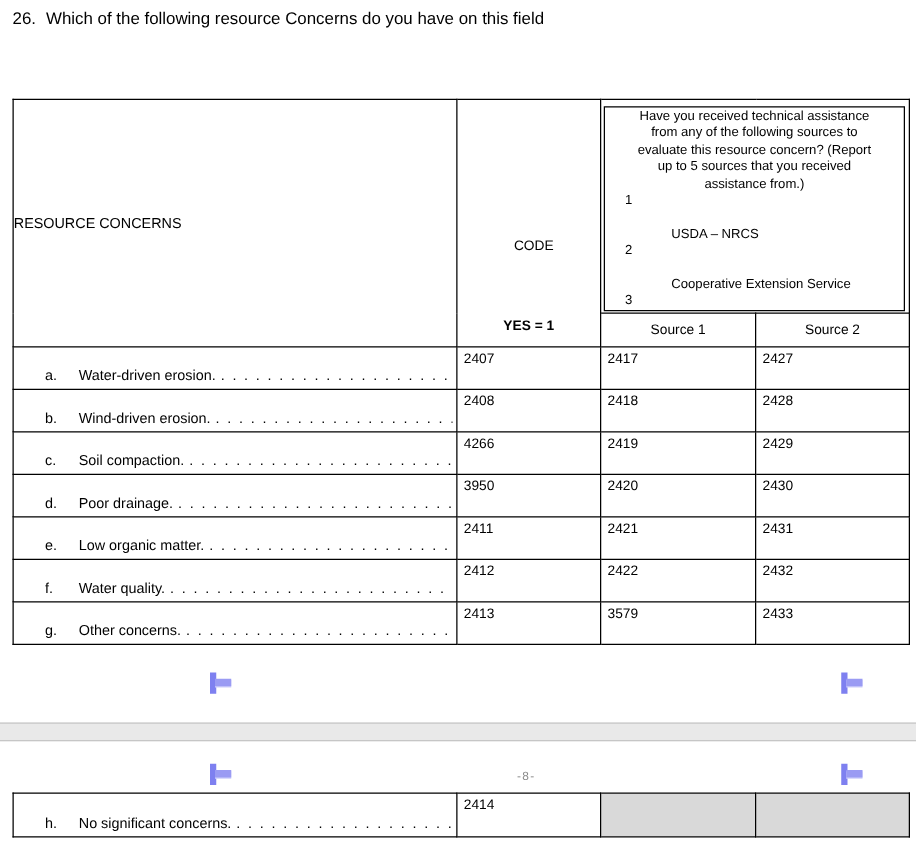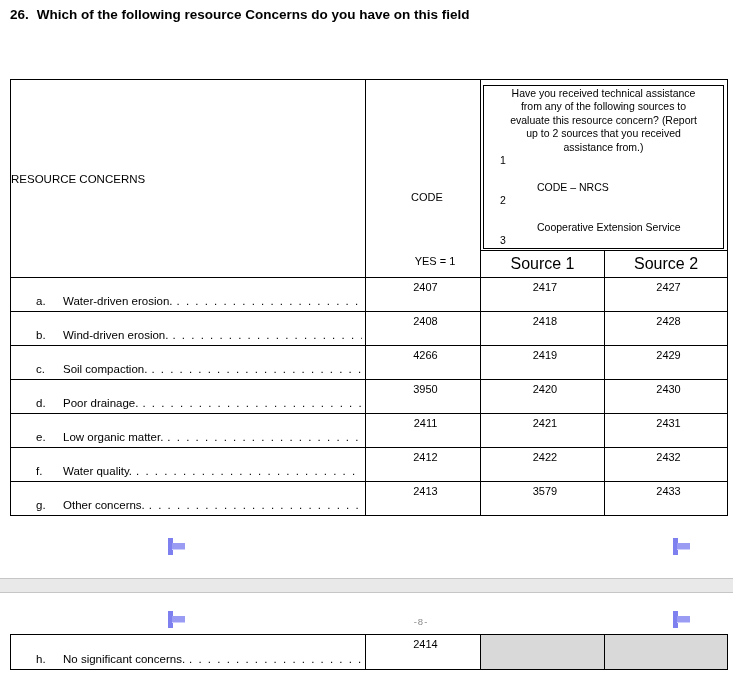--- a/index.html
+++ b/index.html
@@ -1,49 +1,49 @@
 <!DOCTYPE html>
 <html><head>
 <meta charset="utf-8">
 <style>
   html,body{margin:0;padding:0;background:#fff;}
   #page{position:relative;width:733px;height:677px;background:#ffffff;overflow:hidden;
         font-family:"Liberation Sans","DejaVu Sans",sans-serif;color:#000;}
 
   
-  .question{position:absolute;left:10px;top:7px;font-size:13.5px;font-weight:bold;white-space:nowrap;}
+  .question{position:absolute;left:10px;top:7px;font-size:13.5px;font-weight:normal;white-space:nowrap;}
   .question .qnum{margin-right:8px;}
 
   
   table.form{border-collapse:collapse;table-layout:fixed;}
   table.form td{border:1.5px solid #000;padding:0;box-sizing:border-box;overflow:hidden;}
   .main-table{position:absolute;left:10px;top:79px;width:717px;}
   .bottom-table{position:absolute;left:10px;top:634px;width:717px;}
 
   
   td.rc-cell{text-align:left;vertical-align:middle;font-size:11.5px;}
   td.code-cell{position:relative;}
   .code-label{position:absolute;left:4px;top:111px;width:100%;text-align:center;font-size:11px;}
-  .yes-label{position:absolute;left:12px;bottom:10px;width:100%;text-align:center;font-size:11px;}
+  .yes-label{position:absolute;left:0;bottom:10px;width:100%;text-align:center;font-size:11px;font-weight:bold;}
   td.assist-cell{vertical-align:top;}
   .assist-box{margin:5px 3px 0 2px;border:1.5px solid #000;height:164px;box-sizing:border-box;
               font-size:10.5px;line-height:13.4px;}
   .assist-intro{margin:1px 2px 0 2px;text-align:center;white-space:pre-line;}
   .assist-item{position:relative;padding-left:53px;white-space:pre-line;}
   .assist-item .num{position:absolute;left:16px;top:0;}
-  td.src-cell{text-align:center;vertical-align:middle;font-size:16px;height:27px;}
+  td.src-cell{text-align:center;vertical-align:middle;font-size:11px;height:27px;}
 
   
   tr.data-row{height:34px;}
   td.label-cell{vertical-align:bottom;font-size:11.5px;}
   .label-line{display:flex;align-items:baseline;padding:0 3px 4px 25px;white-space:nowrap;}
   .label-line .letter{display:inline-block;width:27px;flex:0 0 27px;}
   .label-line .dots{flex:1 1 auto;overflow:hidden;padding-left:4px;word-spacing:3px;color:#000;}
   td.num-cell{vertical-align:top;font-size:11px;}
-  .num-cell .code-val{display:block;padding:3px 0 0 5px;text-align:center;}
+  .num-cell .code-val{display:block;padding:3px 0 0 5px;}
   td.shaded{background:#d9d9d9;}
 
   
   .marker{position:absolute;width:18px;height:17px;}
   .marker::before{content:"";position:absolute;left:0;top:0;width:5px;height:17px;background:#7e80f0;}
   .marker::after{content:"";position:absolute;left:4px;top:5px;width:13px;height:6px;background:#9a9bf3;
                  box-shadow:0 1px 0 #cdcefb;}
 
   
   .page-break{position:absolute;left:0;top:578px;width:733px;height:13px;background:#e9e9e9;
@@ -74,25 +74,25 @@
         <td class="rc-cell" rowspan="2">RESOURCE CONCERNS</td>
         <td class="code-cell" rowspan="2">
           <span class="code-label">CODE</span>
           <span class="yes-label">YES = 1</span>
         </td>
         <td class="assist-cell" colspan="2">
           <div class="assist-box">
             <div class="assist-intro">Have you received technical assistance
 from any of the following sources to
 evaluate this resource concern?  (Report
-up to 2 sources that you received
+up to 5 sources that you received
 assistance from.)</div>
             <div class="assist-item">
               <span class="num">1</span>
-              <span>CODE – NRCS</span>
+              <span>USDA – NRCS</span>
             </div>
             <div class="assist-item">
               <span class="num">2</span>
               <span>Cooperative Extension Service</span>
             </div>
             <div class="assist-item">
               <span class="num">3</span>
               
             </div>
 

